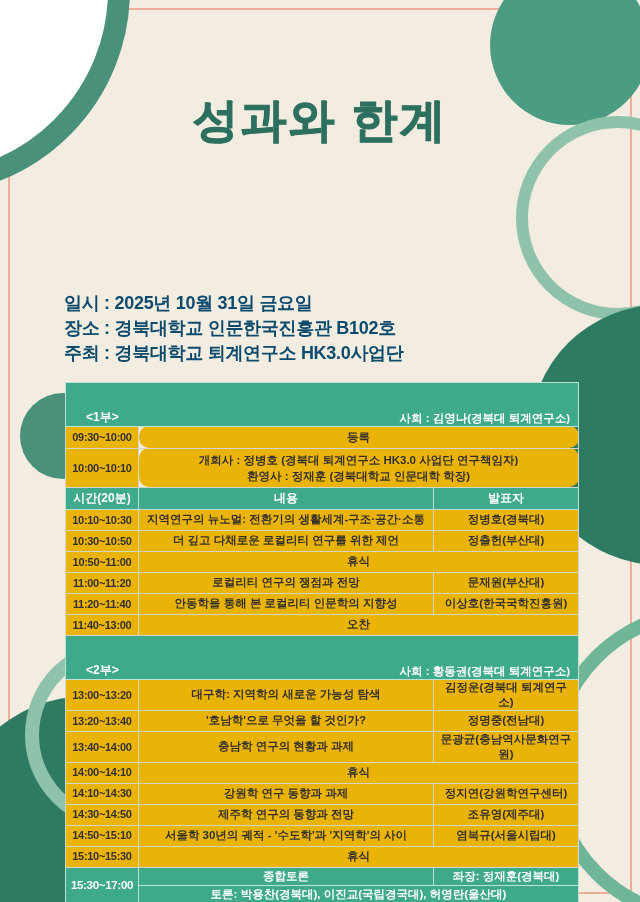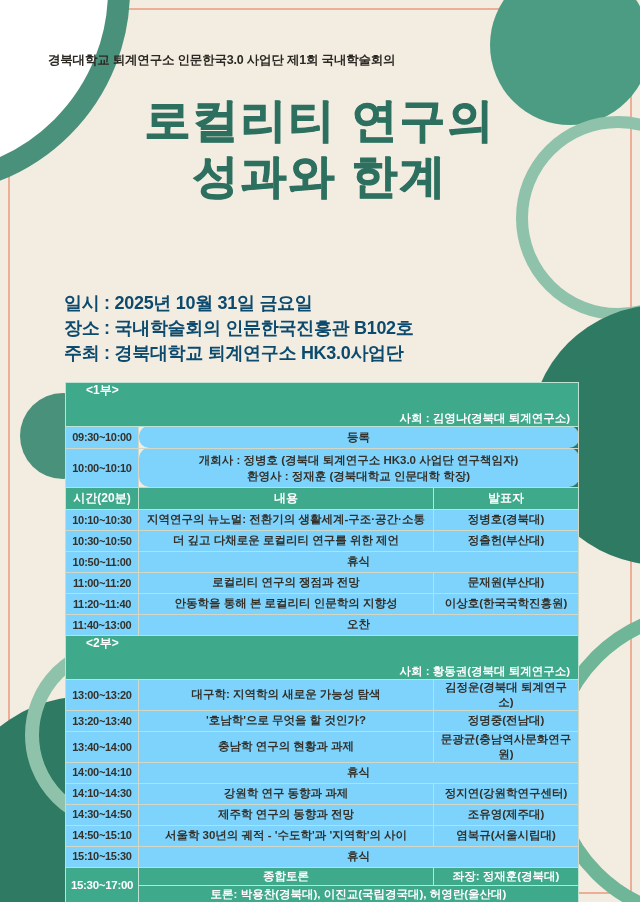--- a/index.html
+++ b/index.html
@@ -34,30 +34,30 @@
     position:absolute;left:64px;top:291px;
     font-size:18px;font-weight:800;color:#0c4a6e;line-height:25px;letter-spacing:-0.3px;
   }
 
   table.schedule{
     position:absolute;left:65px;top:382px;width:513px;
     border-collapse:collapse;table-layout:fixed;
     font-size:11.5px;color:#34312b;
   }
   table.schedule td{
-    border:1px solid #d3d8c6;background:#7dd3fc;
+    border:1px solid #d3d8c6;background:#eab308;
     padding:0 4px;text-align:center;font-weight:600;line-height:1.3;
     overflow:hidden;
   }
   table.schedule td.teal{
     background:#3fa98c;color:#ffffff;border-color:#bfe3d3;font-weight:700;
   }
   td.t-time{font-weight:700;font-size:11px;letter-spacing:-0.3px;}
   td.t-left{text-align:left;padding-left:10px;border-radius:10px;}
-  .sec-wrap{display:flex;justify-content:space-between;align-items:flex-start;width:100%;}
+  .sec-wrap{display:flex;justify-content:space-between;align-items:flex-end;width:100%;}
   .sec-part{padding-left:16px;font-size:12px;}
   .sec-chair{padding-right:4px;font-size:11.5px;margin-top:28px;}
   .ml-line{text-align:center;line-height:16px;}
   .r-section td{height:24px;}
   .r-item_left td{height:21px;}
   .r-item_multiline td{height:38px;}
   .r-colheader td{height:21px;font-size:12px;}
   .r-talk td{height:20px;}
   .r-item_center td{height:20px;}
   .r-discussion td, .r-discussion2 td{height:17px;font-size:11.5px;}
@@ -72,30 +72,28 @@
   <div class="decor d-circle-tr"></div>
   <div class="decor d-ring-tr"></div>
   <div class="decor d-circle-right"></div>
   <div class="decor d-circle-left"></div>
   <div class="decor d-circle-bl"></div>
   <div class="decor d-ring-bl"></div>
   <div class="decor d-ring-bc"></div>
   <div class="decor d-ring-br"></div>
 
   <div class="content">
-    <div class="top-label">경북대학교 퇴계연구소 인문한국3.0 사업단 제1회 국내학술회의</div>
 
     <div class="title">
-      <div>로컬리티 연구의</div>
       <div>성과와 한계</div>
     </div>
 
     <div class="info">
       <div>일시 : 2025년 10월 31일 금요일</div>
-      <div>장소 : 국내학술회의 인문한국진흥관 B102호</div>
+      <div>장소 : 경북대학교 인문한국진흥관 B102호</div>
       <div>주최 : 경북대학교 퇴계연구소 HK3.0사업단</div>
     </div>
 
     <table class="schedule">
       <colgroup>
         <col style="width:73px">
         <col style="width:295px">
         <col style="width:145px">
       </colgroup>
       <tbody>

